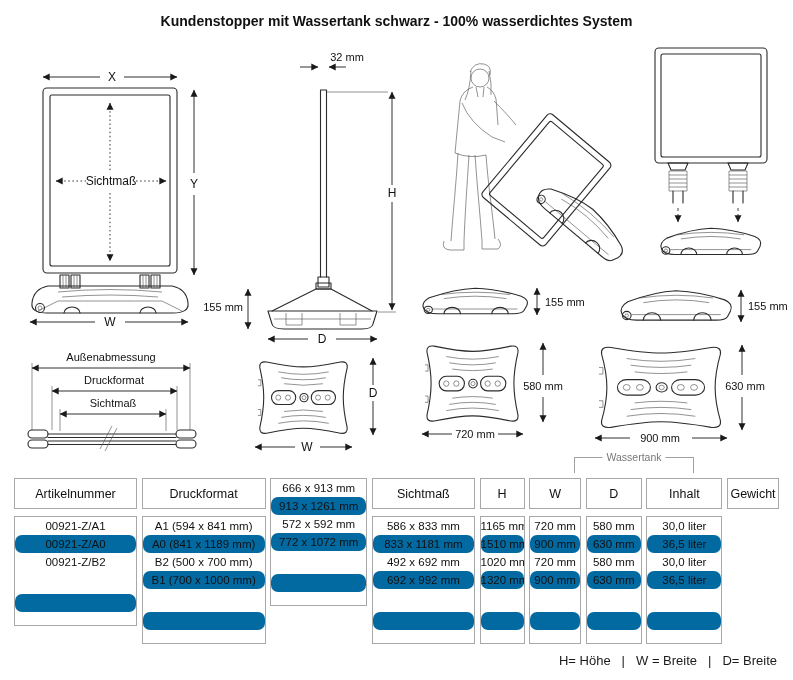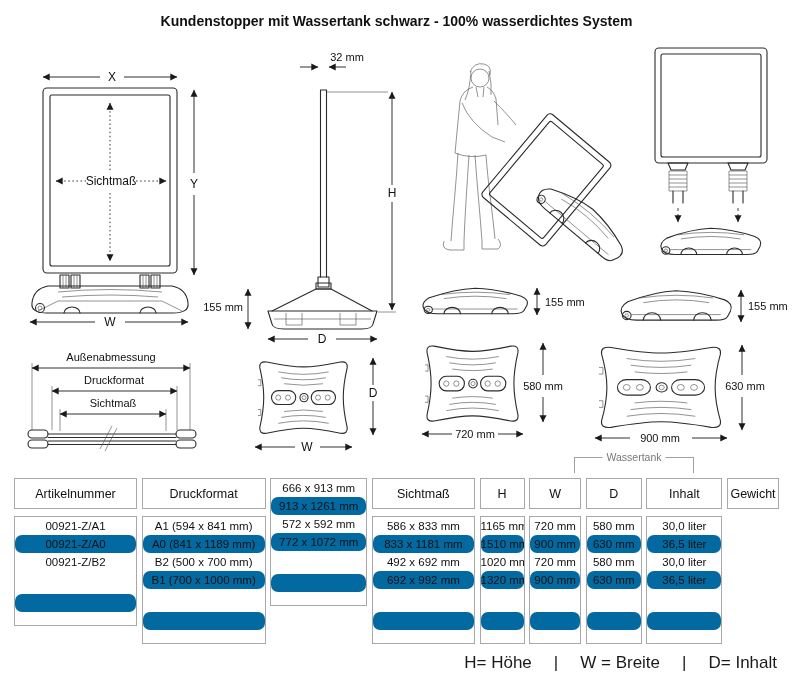--- a/index.html
+++ b/index.html
@@ -30,22 +30,22 @@
   .col:nth-child(3) .head{font-size:10px;letter-spacing:-0.3px;}
   .body{border:1px solid #a8a8a8;}
   .cell{height:18px;line-height:18px;text-align:center;font-size:11.5px;
         white-space:nowrap;overflow:hidden;}
   .alt{background:#0369a1;border-radius:7px;}
   .sp1{height:23px}.sp2{height:18px}.sp3{height:13px}
   .bracket{position:absolute;left:574px;top:457px;width:118px;height:15px;
            border:1px solid #a0a0a0;border-bottom:none;}
   .bracket-label{position:absolute;left:50%;transform:translateX(-50%);top:-7px;
            background:#fff;padding:0 4px;font-size:10.5px;color:#777;white-space:nowrap;}
-  .legend{position:absolute;right:16px;top:653px;display:flex;gap:22px;
-          font-size:17px;color:#1a1a1a;}
+  .legend{position:absolute;right:16px;top:653px;display:flex;gap:11px;
+          font-size:13px;color:#1a1a1a;}
 </style>
 </head>
 <body>
 
 <h1 class="title">Kundenstopper mit Wassertank schwarz - 100% wasserdichtes System</h1>
 
 <svg class="drawings" width="793" height="415" viewBox="0 0 793 415">
   <defs>
     <marker id="arr" viewBox="0 0 8 8" refX="7.2" refY="4" markerWidth="8" markerHeight="8" markerUnits="userSpaceOnUse" orient="auto-start-reverse">
       <path d="M0.5,0.5 L7.5,4 L0.5,7.5 Z" fill="#1a1a1a"></path>
@@ -325,14 +325,14 @@
     <div class="col">
       <div class="head">Gewicht</div>
     </div>
   </div>
 
 <div class="legend">
   <span>H= Höhe</span>
   <span>|</span>
   <span>W = Breite</span>
   <span>|</span>
-  <span>D= Inhalt</span>
+  <span>D= Breite</span>
 </div>
 
 </body></html>

